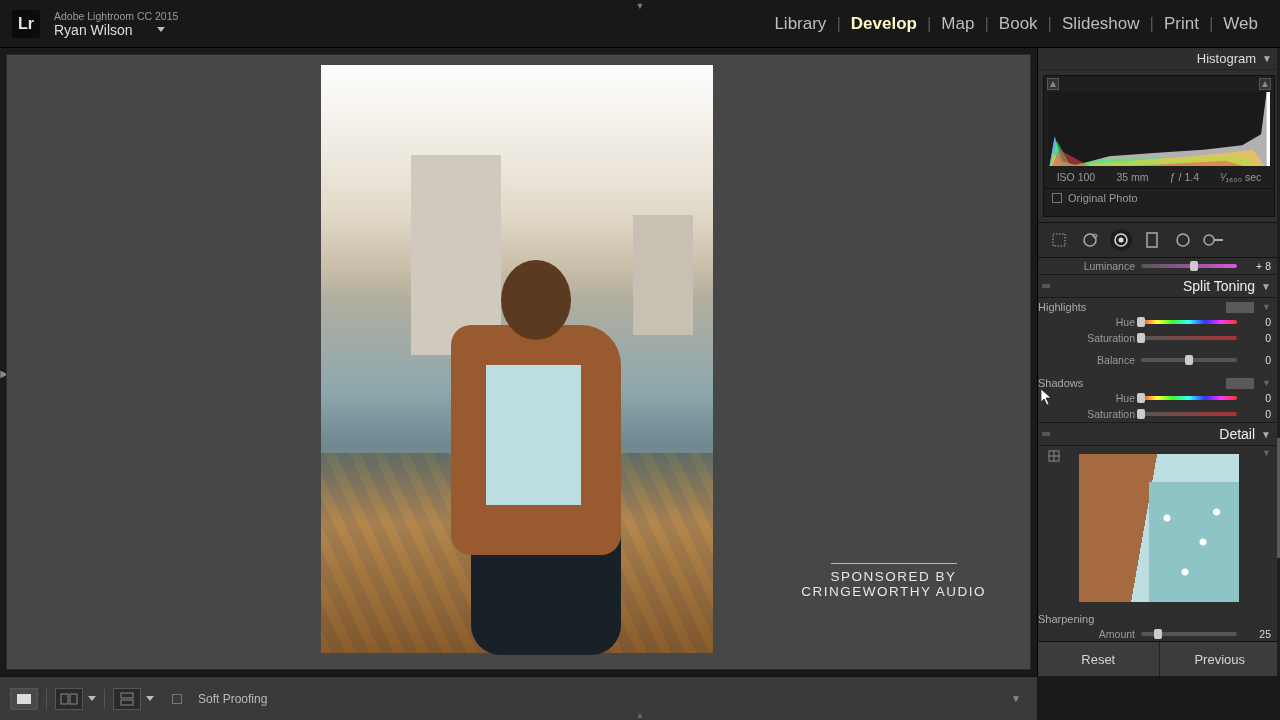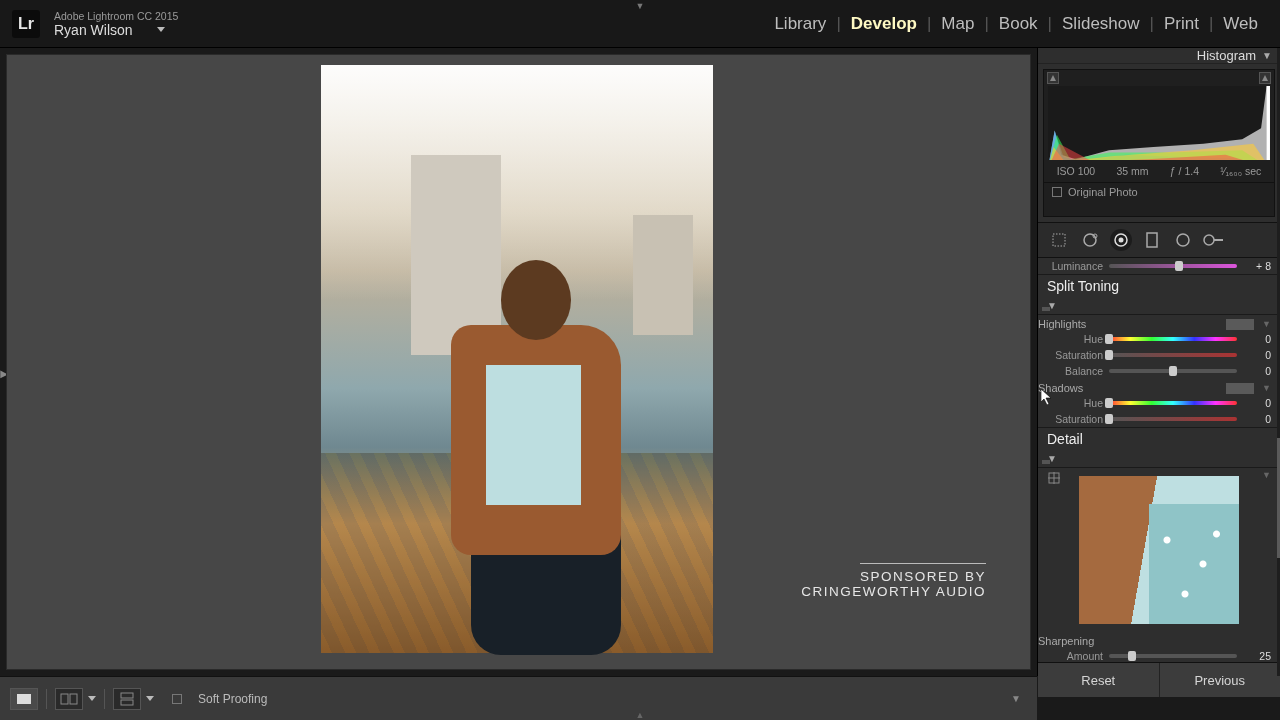--- a/index.html
+++ b/index.html
@@ -32,53 +32,53 @@
   .building2 { position:absolute; top:150px; right:20px; width:60px; height:120px; background:#c8c1b3;}
   .person-head { position:absolute; top:195px; left:180px; width:70px; height:80px; border-radius:50%; background:#5c3a20; }
   .person-body { position:absolute; top:260px; left:130px; width:170px; height:230px; border-radius:20px 40px 20px 20px; background:#9a5a30; }
   .person-shirt { position:absolute; top:300px; left:165px; width:95px; height:140px; background:#bddee0; }
   .person-skirt { position:absolute; top:430px; left:150px; width:150px; height:160px; background:#182028; border-radius:10px 10px 30px 30px;}
   .railing { position:absolute; bottom:0; left:0; right:0; height:200px;
     background: repeating-linear-gradient(65deg, rgba(210,180,120,0.6) 0 10px, rgba(120,90,50,0.35) 10px 22px);
     mix-blend-mode: multiply;
   }
 
-  .watermark { position:absolute; bottom:70px; right:44px; color:#e6e6e6; text-align:right; letter-spacing:1.5px; font-size:13.5px; font-weight:300;}
+  .watermark { position:absolute; bottom:70px; right:44px; color:#e6e6e6; text-align:center; letter-spacing:1.5px; font-size:13.5px; font-weight:300;}
   .watermark .line1 { border-top:1px solid #bbb; padding-top:5px; display:inline-block;}
   .cursor-arrow { position:absolute; top:334px; right:-23px; width:12px; height:16px; }
   .cursor-arrow svg { display:block; }
 
   
   .right-panel { width:243px; background:#2e2e2e; display:flex; flex-direction:column; border-left:1px solid #000;}
   .panel-header { height:22px; display:flex; align-items:center; justify-content:flex-end; padding:0 8px; background:#2e2e2e; font-size:13px; color:#ddd; gap:6px; border-bottom:1px solid #222;}
   .tri { font-size:10px; color:#aaa;}
   .histogram-box { margin:5px; border:1px solid #111; background:#1f1f1f;}
   .histo-clip-row { display:flex; justify-content:space-between; padding:2px 3px;}
   .clip { width:12px; height:12px; background:#333; border:1px solid #555; display:flex; align-items:center; justify-content:center;}
   .clip svg{display:block;}
   .histo { height:74px; margin:0 4px 3px 4px; position:relative; background:#1a1a1a; overflow:hidden;}
   .histo-svg { position:absolute; inset:0; }
   .histo-meta { display:flex; justify-content:space-around; font-size:10.5px; color:#9a9a9a; padding:2px 2px 5px;}
-  .orig-row { display:flex; align-items:center; gap:6px; font-size:11px; color:#9a9a9a; padding:3px 8px 18px; border-top:1px solid #111;}
+  .orig-row { display:flex; align-items:center; gap:6px; font-size:11px; color:#9a9a9a; padding:3px 8px 12px; border-top:1px solid #111;}
   .chk { width:10px; height:10px; border:1px solid #777; }
 
   .toolbar { display:flex; align-items:center; gap:9px; padding:6px 10px; border-top:1px solid #111; border-bottom:1px solid #111; background:#2b2b2b;}
   .tool { width:22px; height:22px; display:flex; align-items:center; justify-content:center; color:#bbb; cursor:pointer;}
   .tool.active { background:#1c1c1c; border-radius:50%; }
   .tool svg { display:block; }
 
   .slider-row { display:flex; align-items:center; padding:2px 9px; gap:6px; font-size:10.5px; color:#9a9a9a;}
-  .slider-row .label { width:56px; text-align:right; }
+  .slider-row .label { width:56px; text-align:right;margin-left:32px; }
   .slider-row .track { flex:1; height:4px; background:#555; position:relative; border-radius:2px;}
   .slider-row .track.hue { background: linear-gradient(90deg,#f33,#ff3,#3f3,#3ff,#33f,#f3f,#f33); }
   .slider-row .track.sat { background: linear-gradient(90deg,#555,#a33); }
   .slider-row .track.mag { background: linear-gradient(90deg,#555,#d5d); }
   .slider-row .thumb { position:absolute; top:-3px; width:8px; height:10px; background:#ccc; border-radius:2px; transform:translateX(-50%);}
   .slider-row .val { width:28px; text-align:right; color:#ddd; font-size:10.5px;}
-  .section-header { display:flex; justify-content:flex-end; padding:3px 9px; font-size:14px; color:#eee; gap:6px; background:#2e2e2e; border-top:1px solid #1a1a1a; border-bottom:1px solid #1a1a1a;flex-direction:column;}
+  .section-header { display:flex; align-items:center; justify-content:flex-end; padding:3px 9px; font-size:14px; color:#eee; gap:6px; background:#2e2e2e; border-top:1px solid #1a1a1a; border-bottom:1px solid #1a1a1a;}
   .section-header .dot { width:8px; height:4px; background:#555; position:absolute; left:4px;}
   .section-header-wrap { position:relative; }
   .sub-label { text-align:center; font-size:11px; color:#aaa; padding:3px 0 1px; display:flex; align-items:center; justify-content:flex-end; padding-right:9px; gap:8px;}
   .sub-label .name { flex:1; text-align:left;}
   .swatch { width:28px; height:11px; background:#5a5a5a;}
 
   .detail-thumb { margin:6px auto; width:160px; height:148px; background:
     linear-gradient(100deg,#a56a3f 0 42%, #bedfe1 42% 100%);
     position:relative;
   }

